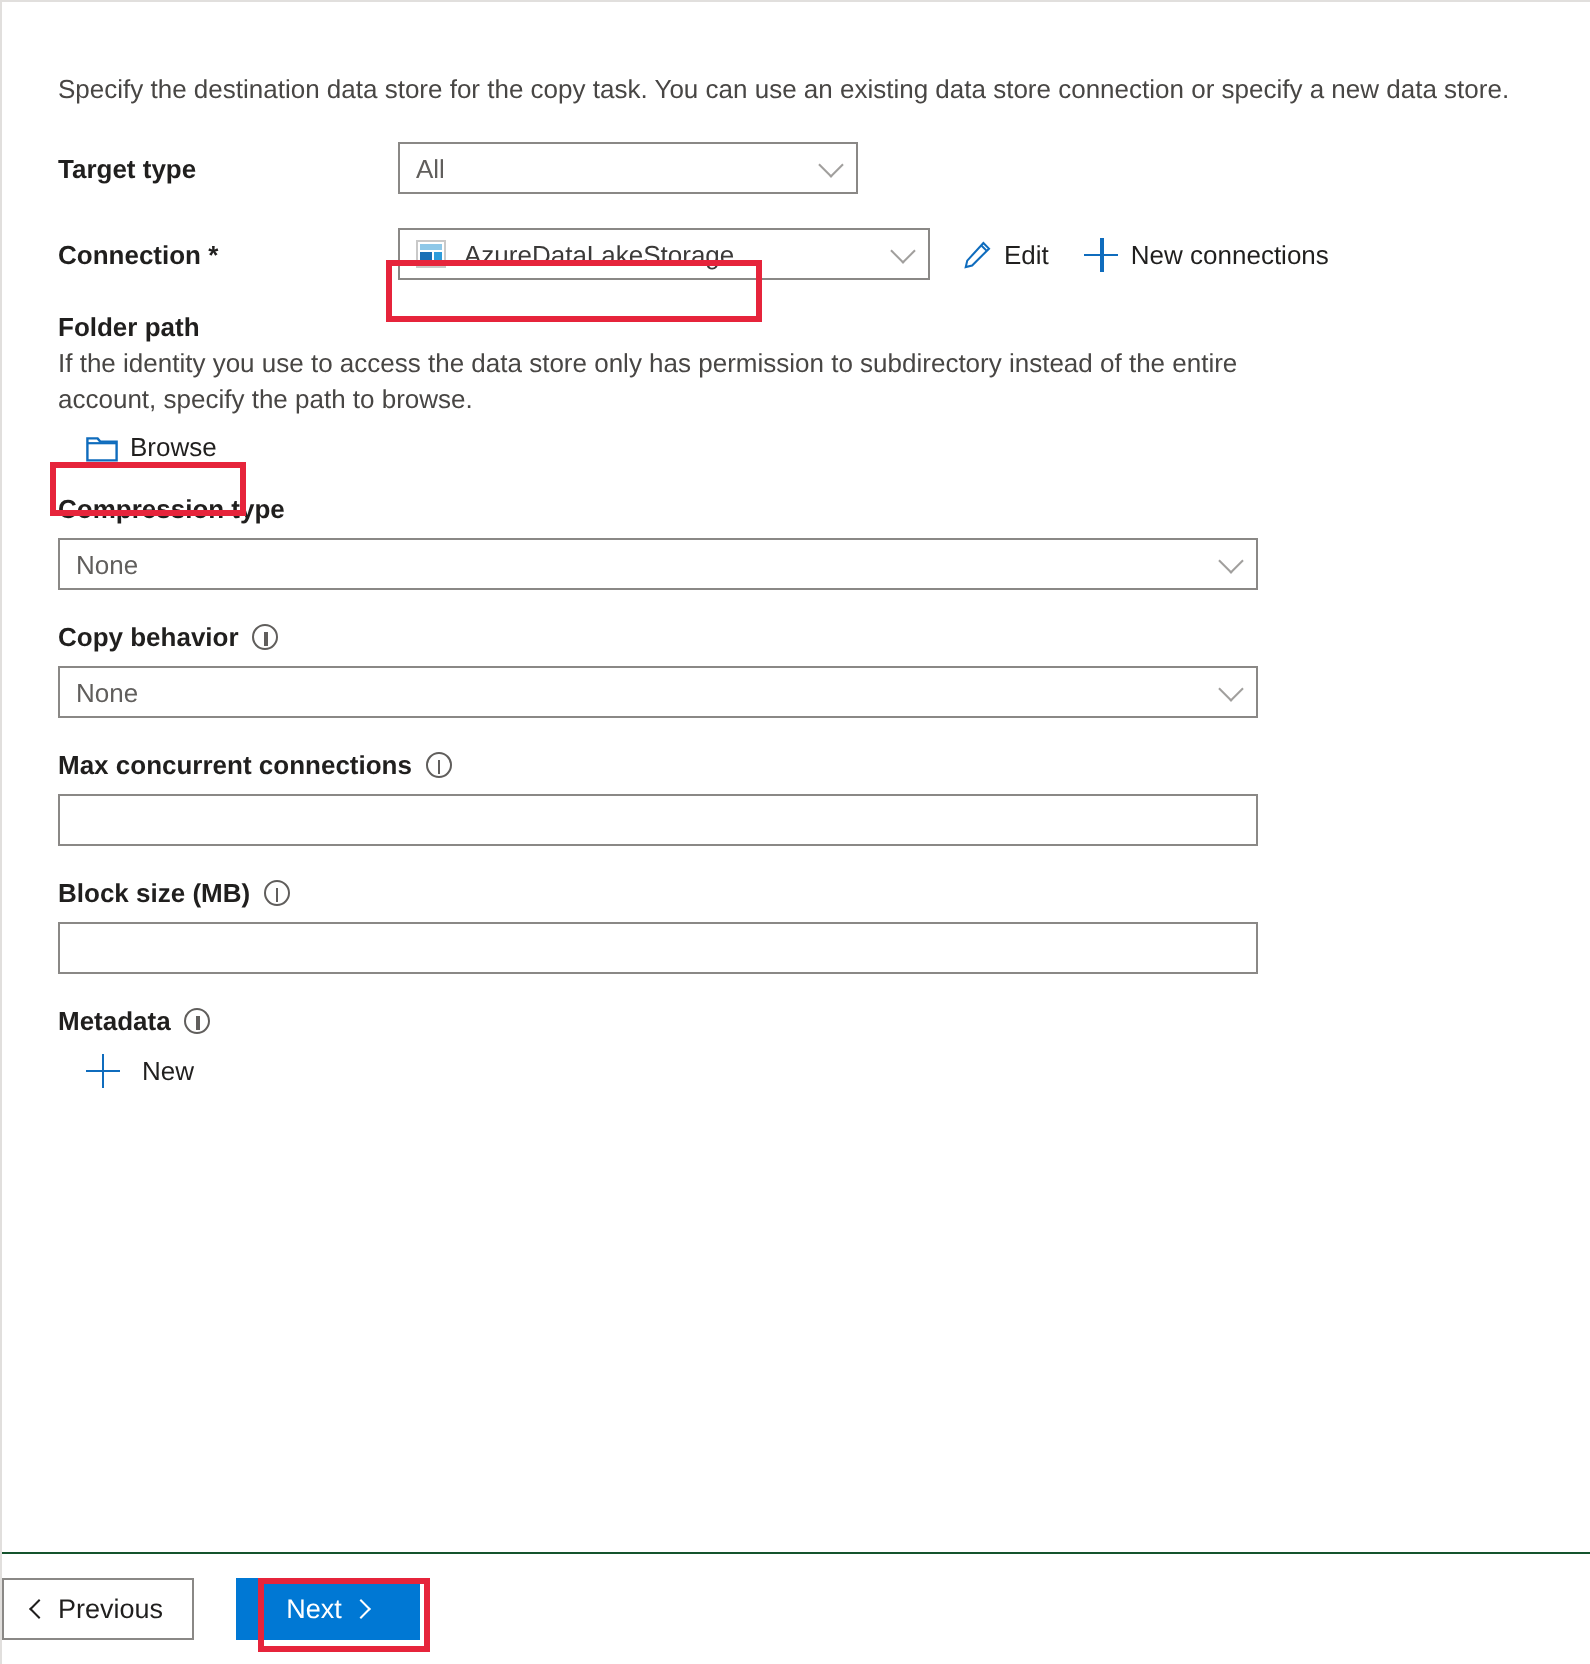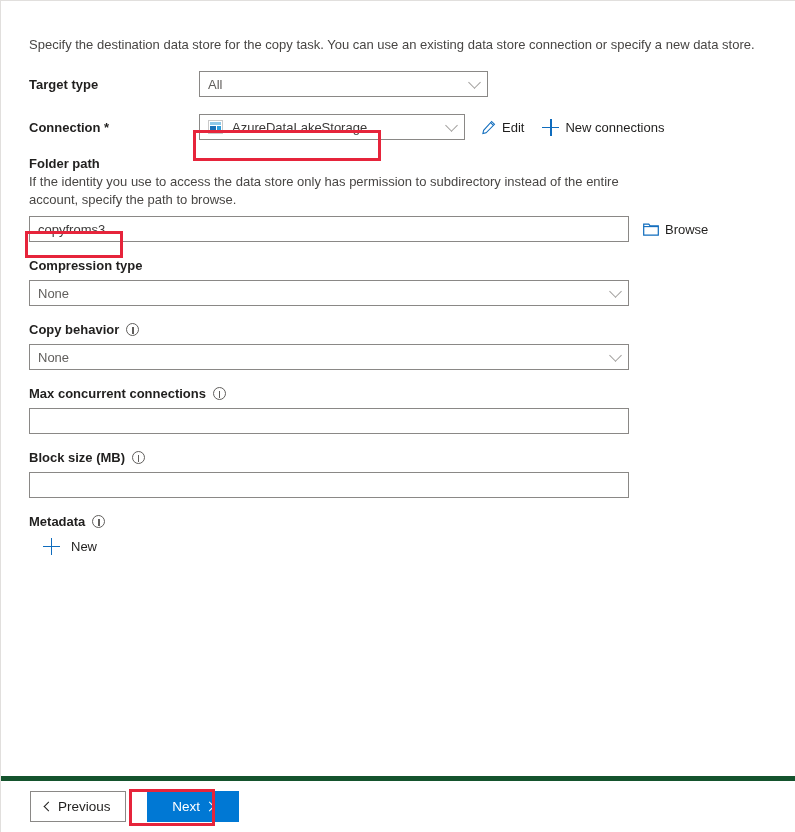--- a/index.html
+++ b/index.html
@@ -85,21 +85,21 @@
     right: 8px;
     top: 50%;
     width: 9px; height: 9px;
     margin-top: -6px;
     border-right: 1.3px solid #a19f9d;
     border-bottom: 1.3px solid #a19f9d;
     transform: rotate(45deg);
   }
 
   
-  .w-target { width: 289px; }
+  .w-target { width: 230px; }
   .w-conn   { width: 266px; }
   .w-wide   { width: 600px; }
 
   
   .group { margin-top: 16px; }
   .group .glbl {
     font-size: 13px;
     font-weight: 600;
     color: #201f1e;
     display: flex;
@@ -201,25 +201,24 @@
     font-size: 13px;
     color: #201f1e;
     cursor: pointer;
   }
 
   
   .footer {
     position: absolute;
     left: 0; right: 0; bottom: 0;
     height: 56px;
-    border-top: 5px solid #14532d;
+    border-top: 1px solid #14532d;
     background: #ffffff;
     display: flex;
     align-items: center;
-    padding-left: 29px;
     gap: 21px;
   }
   .btn {
     height: 31px;
     min-width: 92px;
     font-size: 13.5px;
     display: inline-flex;
     align-items: center;
     justify-content: center;
     gap: 6px;
@@ -303,23 +302,20 @@
         </span>
       </div>
     </div>
 
     <div class="group">
       <div class="glbl">
         <span>Folder path</span>
       </div>
       <div class="ghelp">If the identity you use to access the data store only has permission to subdirectory instead of the entire account, specify the path to browse.</div>
       <div class="gfield browse-row">
-        <div class="fld plain w-wide">
-          <span class="val dark">copyfroms3</span>
-        </div>
         <span class="link-btn">
           <span class="folder-icon">
             <svg viewBox="0 0 16 14" width="16" height="14">
               <path d="M0.7 2.2 h5.1 l1.3 1.6 h8.2 v9.4 h-14.6 z" fill="none" stroke="#0f6cbd" stroke-width="1.2"></path>
               <path d="M0.7 4.6 h14.6" stroke="#0f6cbd" stroke-width="1.1" fill="none"></path>
             </svg>
           </span>
           <span>Browse</span>
         </span>
       </div>

